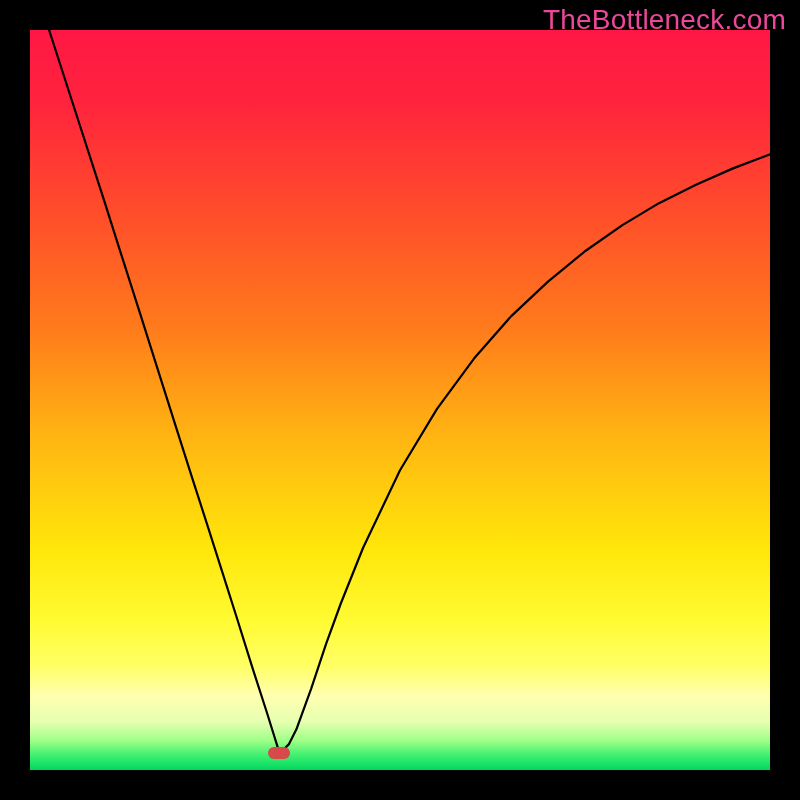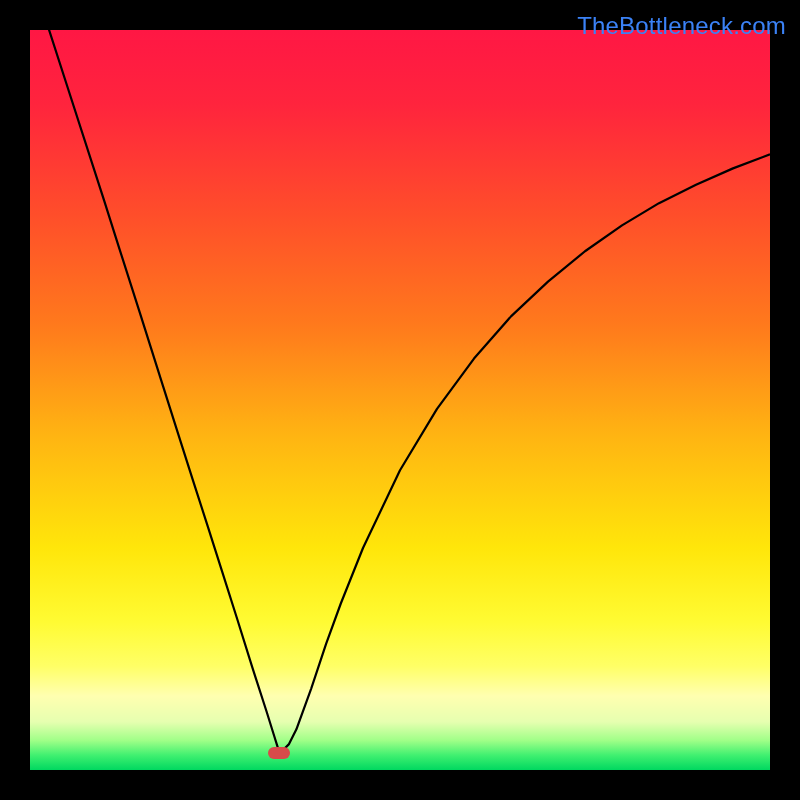--- a/index.html
+++ b/index.html
@@ -6,24 +6,24 @@
     margin: 0;
     padding: 0;
     width: 800px;
     height: 800px;
     background: #000;
     position: relative;
     font-family: Arial, Helvetica, sans-serif;
   }
   .watermark {
     position: absolute;
-    top: 12px;
+    top: 4px;
     right: 14px;
-    color: #3b82f6;
-    font-size: 24px;
+    color: #ec4899;
+    font-size: 28px;
     font-weight: 400;
     letter-spacing: 0.2px;
     z-index: 10;
   }
   .plot-area {
     position: absolute;
     left: 30px;
     top: 30px;
     width: 740px;
     height: 740px;

